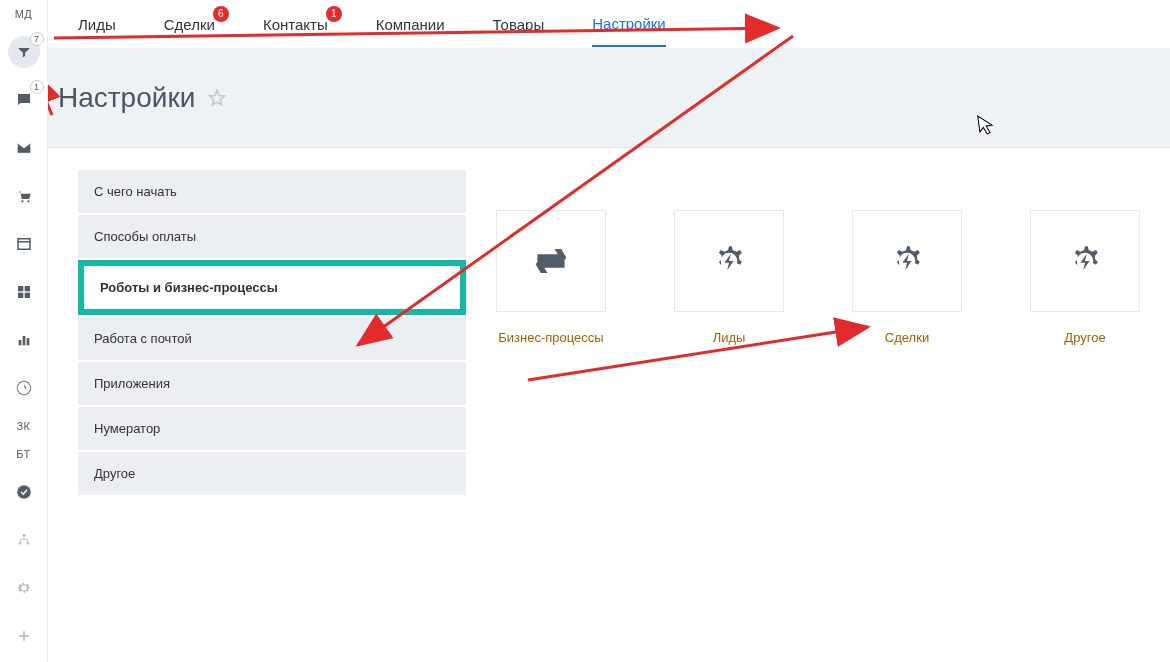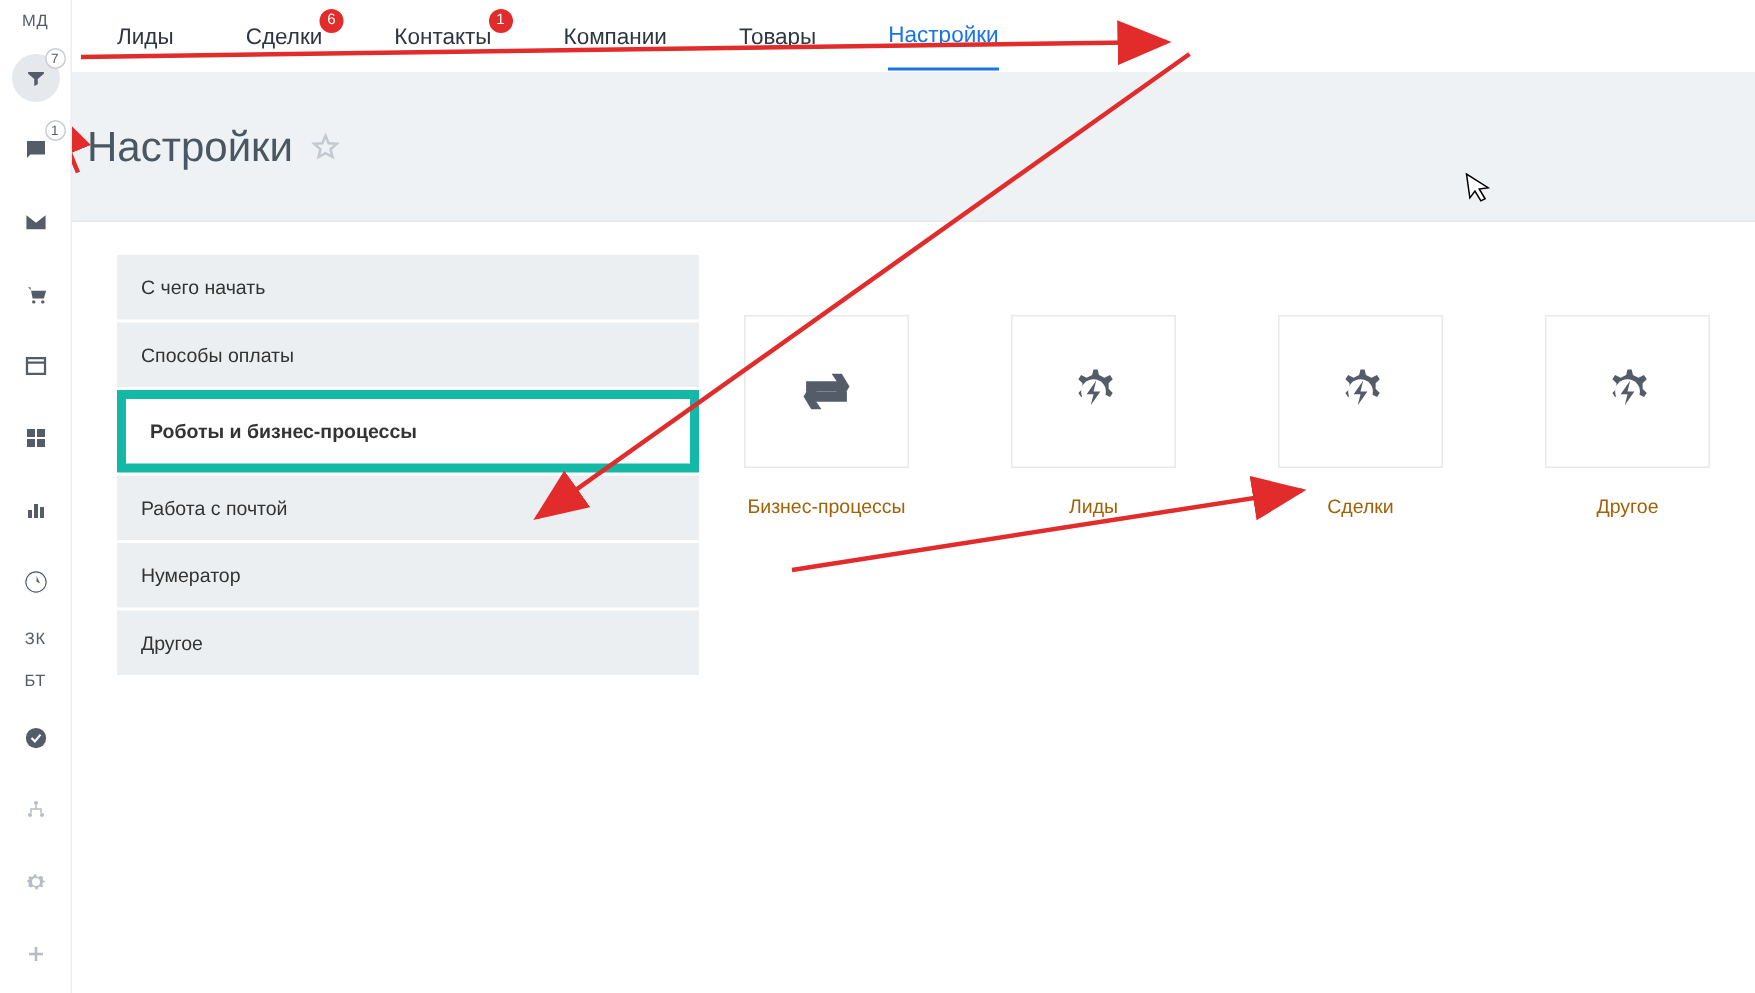--- a/index.html
+++ b/index.html
@@ -320,20 +320,21 @@
   </div>
 </div>
 
 <div class="content">
 
   <div class="settings-menu" id="settings-menu">
       <div class="settings-item">С чего начать</div>
       <div class="settings-item">Способы оплаты</div>
       <div class="settings-item active">Роботы и бизнес-процессы</div>
       <div class="settings-item">Работа с почтой</div>
+      <div class="settings-item">Приложения</div>
       <div class="settings-item">Нумератор</div>
       <div class="settings-item">Другое</div>
     </div>
 
   <div class="right-pane">
     <div class="tile-row" id="tile-row">
         <div class="tile">
           <div class="tile-box">
             <svg width="42" height="34" viewBox="0 0 48 40" fill="#545c69">
   <path d="M8 12h24l-4-6h8l6 10-6 10h-8l4-6H8z"></path>

